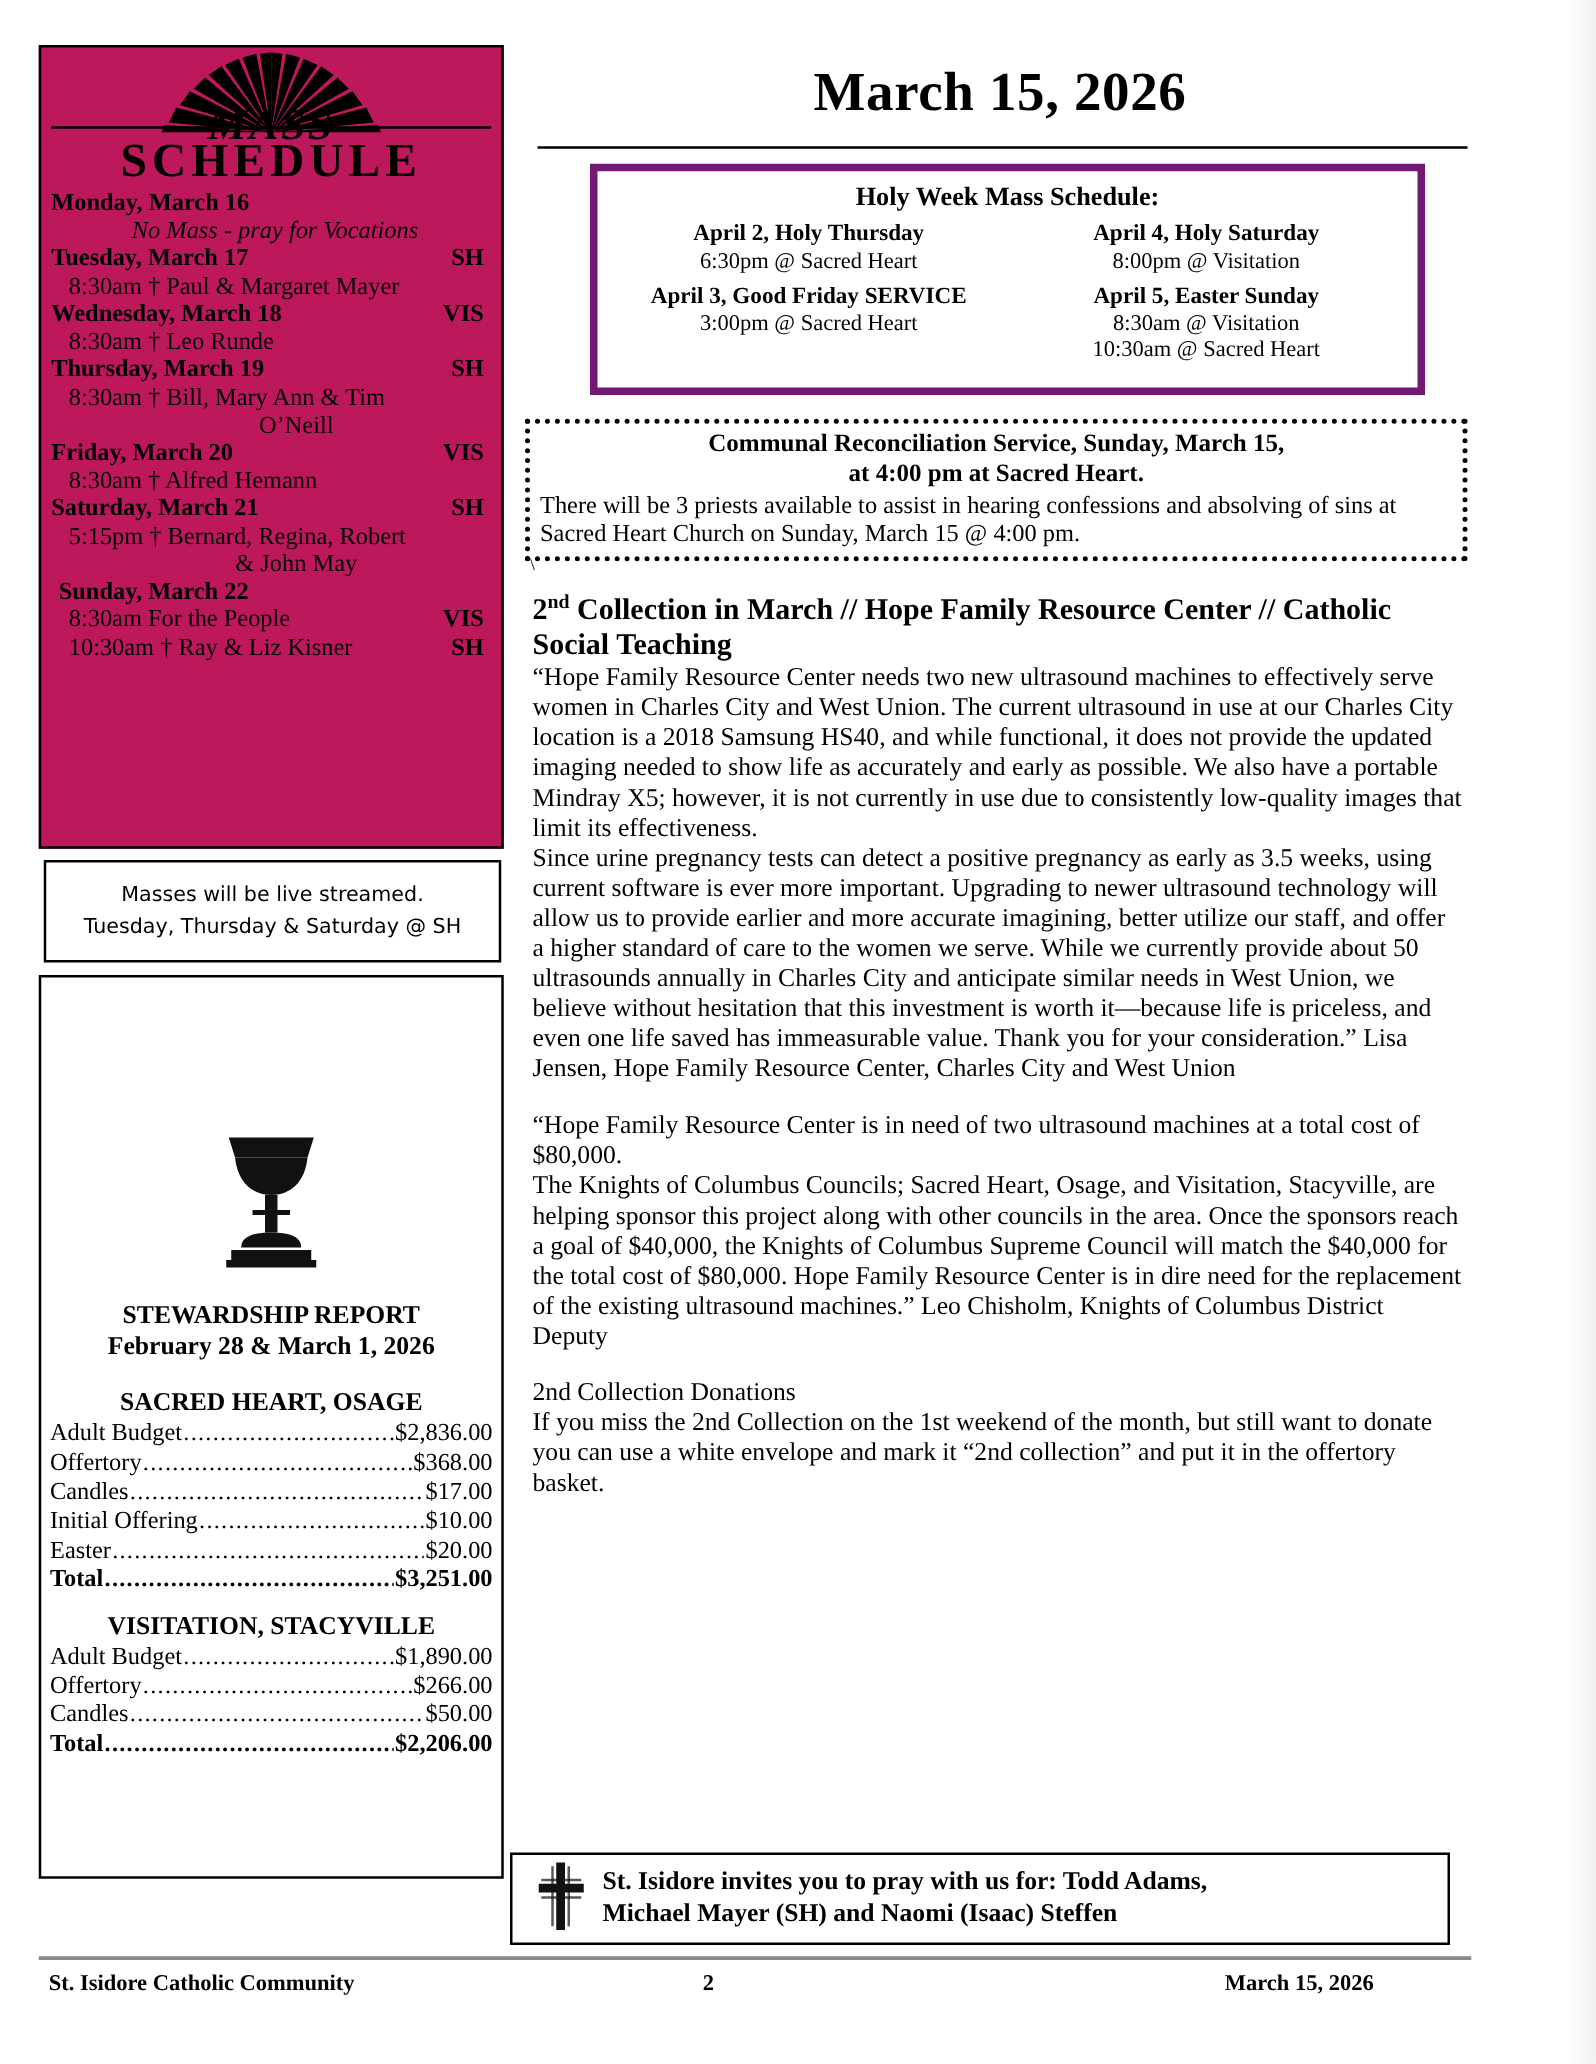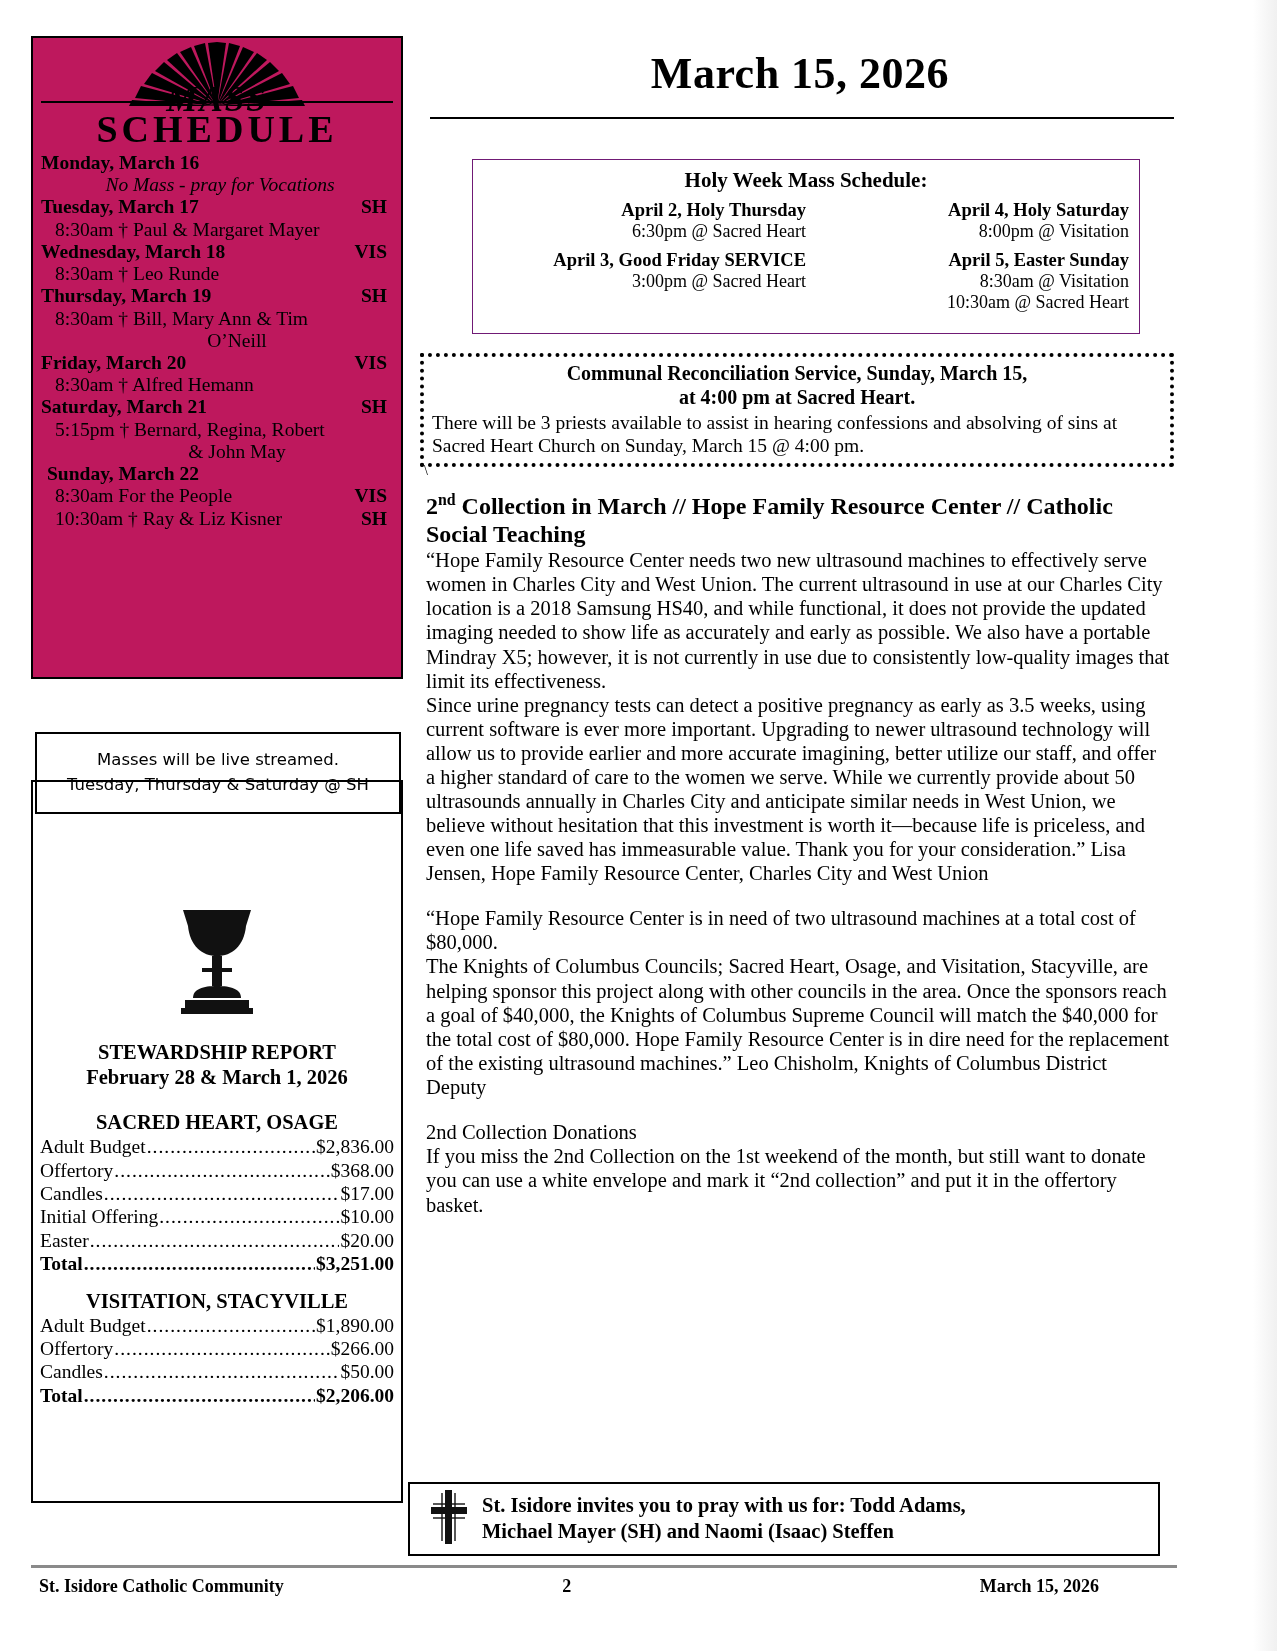--- a/index.html
+++ b/index.html
@@ -122,21 +122,20 @@
     height: 82px;
     border: 2px solid #000;
     box-sizing: border-box;
     display: flex;
     flex-direction: column;
     justify-content: center;
     align-items: center;
     font-family: "DejaVu Sans", sans-serif;
     font-size: 16.5px;
     line-height: 1.5;
-    margin-top: 44px;
   }
 
   .steward-box {
     position: absolute;
     left: 0; top: 744px;
     width: 372px;
     height: 723px;
     border: 2px solid #000;
     box-sizing: border-box;
   }
@@ -200,40 +199,40 @@
   }
   .title-rule {
     height: 2px;
     background: #000;
     margin-top: 18px;
     margin-left: 10px;
     margin-right: 6px;
   }
 
   .holyweek-box {
-    margin-top: 40px;
+    margin-top: 12px;
     margin-left: 52px;
     margin-right: 40px;
-    border: 1px solid #701a75;
+    border: 6px solid #701a75;
     padding: 8px 10px 12px 10px;
   }
   .hw-title {
     text-align: center;
     font-weight: bold;
     font-size: 21px;
     margin-bottom: 7px;
   }
   .hw-grid {
     display: flex;
   }
   .hw-col {
     flex: 1 1 50%;
     text-align: center;
   }
-  .hw-item { margin-bottom: 8px; text-align: right; }
+  .hw-item { margin-bottom: 8px; }
   .hw-item .d {
     font-weight: bold;
     font-size: 18.5px;
     line-height: 1.15;
   }
   .hw-item .t {
     font-size: 18px;
     line-height: 1.15;
   }
 

